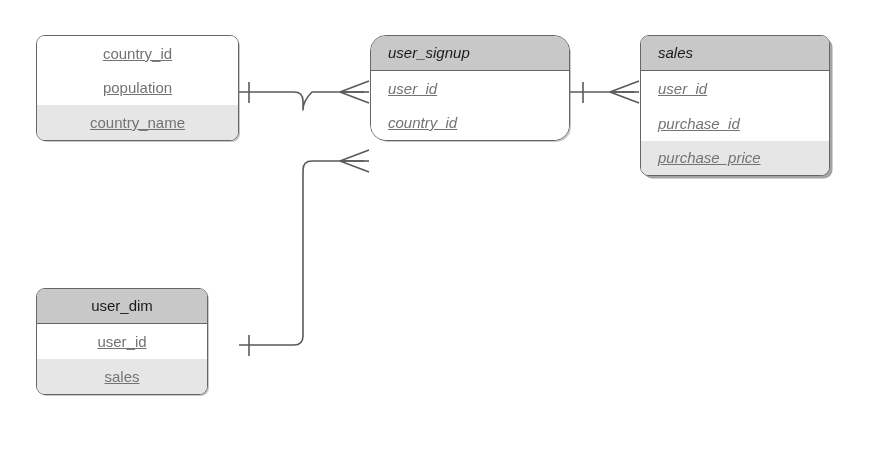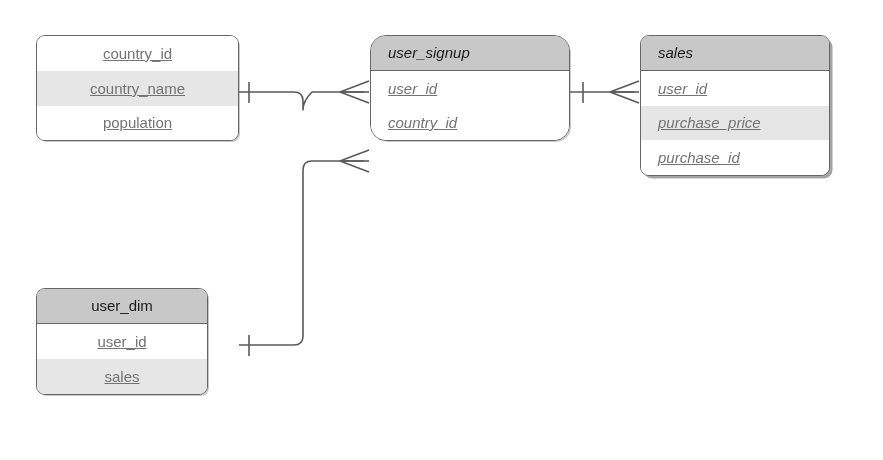--- a/index.html
+++ b/index.html
@@ -129,35 +129,35 @@
       <g>
         <line x1="610" y1="92" x2="639" y2="81"></line>
         <line x1="610" y1="92" x2="639" y2="92"></line>
         <line x1="610" y1="92" x2="639" y2="103"></line>
       </g>
     </g>
   </svg>
 
   <div class="entity align-center shadow-soft" style="left:36px; top:35px; width:203px;">
     <div class="entity-row">country_id</div>
+    <div class="entity-row last">population</div>
     <div class="entity-row alt">country_name</div>
-    <div class="entity-row last">population</div>
   </div>
 
   <div class="entity align-left shadow-soft" style="left:370px; top:35px; width:200px;border-radius:16px;">
     <div class="entity-header">user_signup</div>
     <div class="entity-row">user_id</div>
     <div class="entity-row last">country_id</div>
   </div>
 
   <div class="entity align-left shadow-strong" style="left:640px; top:35px; width:190px;">
     <div class="entity-header">sales</div>
     <div class="entity-row">user_id</div>
+    <div class="entity-row">purchase_id</div>
     <div class="entity-row alt last">purchase_price</div>
-    <div class="entity-row">purchase_id</div>
   </div>
 
   <div class="entity align-center shadow-soft" style="left:36px; top:288px; width:172px;">
     <div class="entity-header">user_dim</div>
     <div class="entity-row">user_id</div>
     <div class="entity-row alt">sales</div>
   </div>
 
 </div>
 

